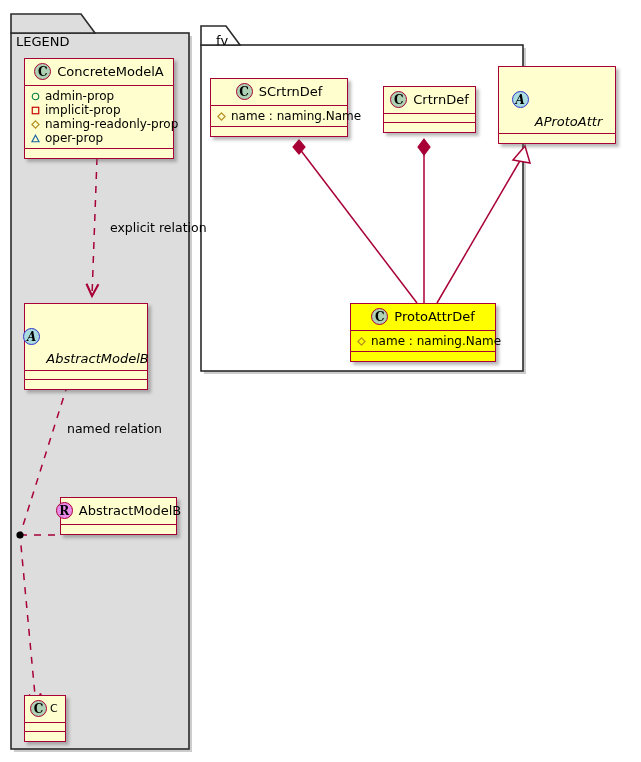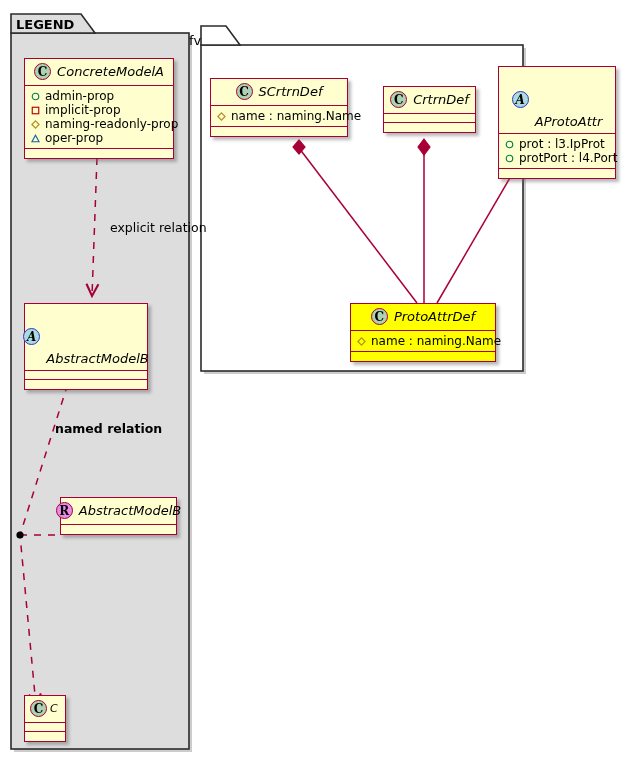--- a/index.html
+++ b/index.html
@@ -63,21 +63,20 @@
     padding: 4px 7px 5px 7px;
     border-bottom: 1.5px solid #A80036;
     box-sizing: border-box;
   }
   .cls-head.left { justify-content: flex-start; }
   .cls-name {
     font-size: 13px;
     color: #000;
     white-space: nowrap;
     line-height: 1;
-    font-style: italic;
   }
   .cls-name.ital { font-style: italic; margin-top: 44px; }
   .cls-name.small { font-size: 11px; }
 
   .circ {
     width: 17px; height: 17px;
     border-radius: 50%;
     box-sizing: border-box;
     display: flex;
     align-items: center;
@@ -152,21 +151,21 @@
   <path d="M299,148 L417,303" fill="none" stroke="#A80036" stroke-width="1.5"></path>
   <path d="M299,140 L305,147 L299,154 L293,147 Z" fill="#A80036" stroke="#A80036" stroke-width="1.2"></path>
 
   <path d="M424,148 L424,303" fill="none" stroke="#A80036" stroke-width="1.5"></path>
   <path d="M424,139 L430,147 L424,155 L418,147 Z" fill="#A80036" stroke="#A80036" stroke-width="1.2"></path>
 
   <path d="M437,303 L521,159" fill="none" stroke="#A80036" stroke-width="1.5"></path>
   <path d="M525,146 L530,163 L513,160 Z" fill="#FFFFFF" stroke="#A80036" stroke-width="1.5"></path>
 </svg>
 
-<div class="pkg-tab" style="left:11px; top:14px; width:70px; height:20px; border:none; background:transparent;font-weight:bold;">
+<div class="pkg-tab" style="left:11px; top:31px; width:70px; height:20px; border:none; background:transparent;">
   <span style="font-size:13px;">LEGEND</span>
 </div>
 
 <div class="stereotype" style="left:11px; top:41px; width:178px;">«Rect»</div>
 
 <div class="cls" style="left:24px; top:58px; width:150px;">
   <div class="cls-head">
     <span class="circ circ-C">C</span>
     <span class="cls-name">ConcreteModelA</span>
   </div>
@@ -219,23 +218,23 @@
 <div class="cls" style="left:24px; top:695px; width:42px;">
   <div class="cls-head left" style="padding:4px 5px 5px 5px; gap:3px;">
     <span class="circ circ-C">C</span>
     <span class="cls-name small">C</span>
   </div>
   <div class="cls-attrs empty"></div>
   <div class="cls-foot"></div>
 </div>
 
 <div class="edge-label" style="left:86px; top:222px;margin-left:24px;">explicit relation</div>
-<div class="edge-label" style="left:55px; top:423px;font-weight:bold;">named relation</div>
-
-<div class="pkg-tab" style="left:184px; top:26px; width:30px; height:29px; border:none; background:transparent;">
+<div class="edge-label" style="left:67px; top:423px;">named relation</div>
+
+<div class="pkg-tab" style="left:211px; top:26px; width:30px; height:29px; border:none; background:transparent;">
   <span style="font-size:13px;">fv</span>
 </div>
 
 <div class="cls" style="left:210px; top:78px; width:138px;">
   <div class="cls-head">
     <span class="circ circ-C">C</span>
     <span class="cls-name">SCrtrnDef</span>
   </div>
   <div class="cls-attrs">
     <div class="attr">
@@ -255,44 +254,30 @@
   </div>
   <div class="cls-attrs empty"></div>
   <div class="cls-foot"></div>
 </div>
 
 <div class="cls" style="left:498px; top:66px; width:118px;">
   <div class="cls-head">
     <span class="circ circ-A">A</span>
     <span class="cls-name ital">AProtoAttr</span>
   </div>
+  <div class="cls-foot"></div>
+</div>
+
+<div class="cls hl" style="left:350px; top:303px; width:146px;">
+  <div class="cls-head">
+    <span class="circ circ-C">C</span>
+    <span class="cls-name">ProtoAttrDef</span>
+  </div>
   <div class="cls-attrs">
     <div class="attr">
       <svg class="mark" viewBox="0 0 10 10">
-          <circle cx="5" cy="5" r="3.6" fill="none" stroke="#038048" stroke-width="1.3"></circle>
-        </svg>
-      <span>prot : l3.IpProt</span>
-    </div>
-    <div class="attr">
-      <svg class="mark" viewBox="0 0 10 10">
-          <circle cx="5" cy="5" r="3.6" fill="none" stroke="#038048" stroke-width="1.3"></circle>
-        </svg>
-      <span>protPort : l4.Port</span>
-    </div>
-  </div>
-  <div class="cls-foot"></div>
-</div>
-
-<div class="cls hl" style="left:350px; top:303px; width:146px;">
-  <div class="cls-head">
-    <span class="circ circ-C">C</span>
-    <span class="cls-name">ProtoAttrDef</span>
-  </div>
-  <div class="cls-attrs">
-    <div class="attr">
-      <svg class="mark" viewBox="0 0 10 10">
           <path d="M5,1 L9,5 L5,9 L1,5 Z" fill="none" stroke="#B38D22" stroke-width="1.3"></path>
         </svg>
       <span>name : naming.Name</span>
     </div>
   </div>
   <div class="cls-foot"></div>
 </div>
 
 </body></html>

